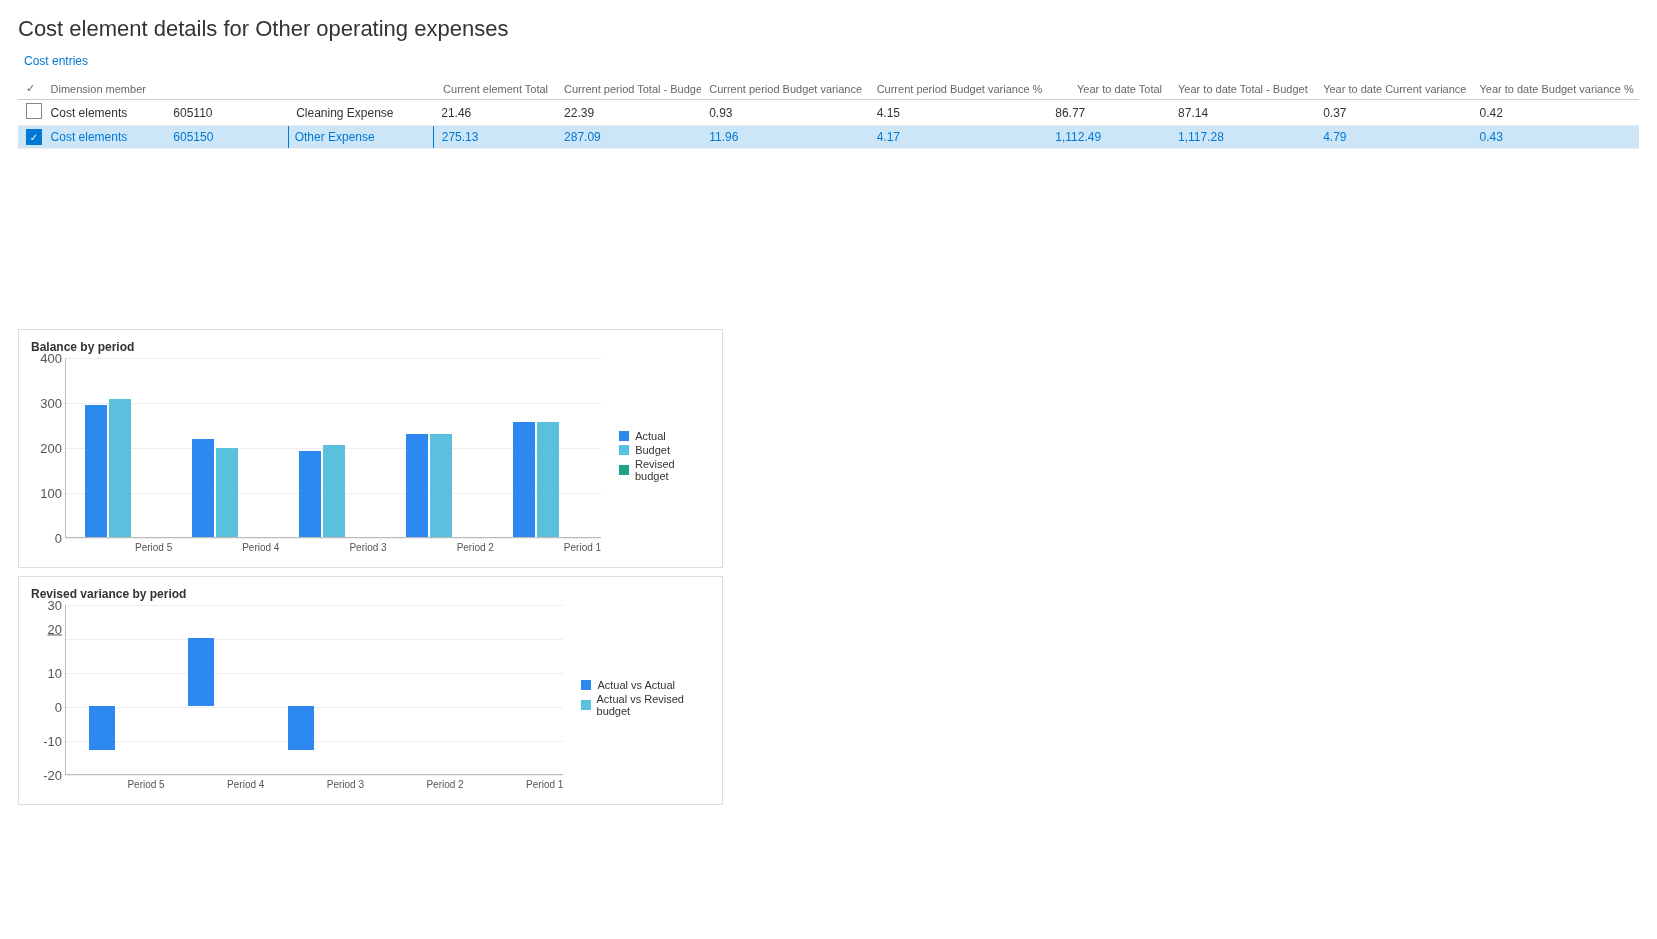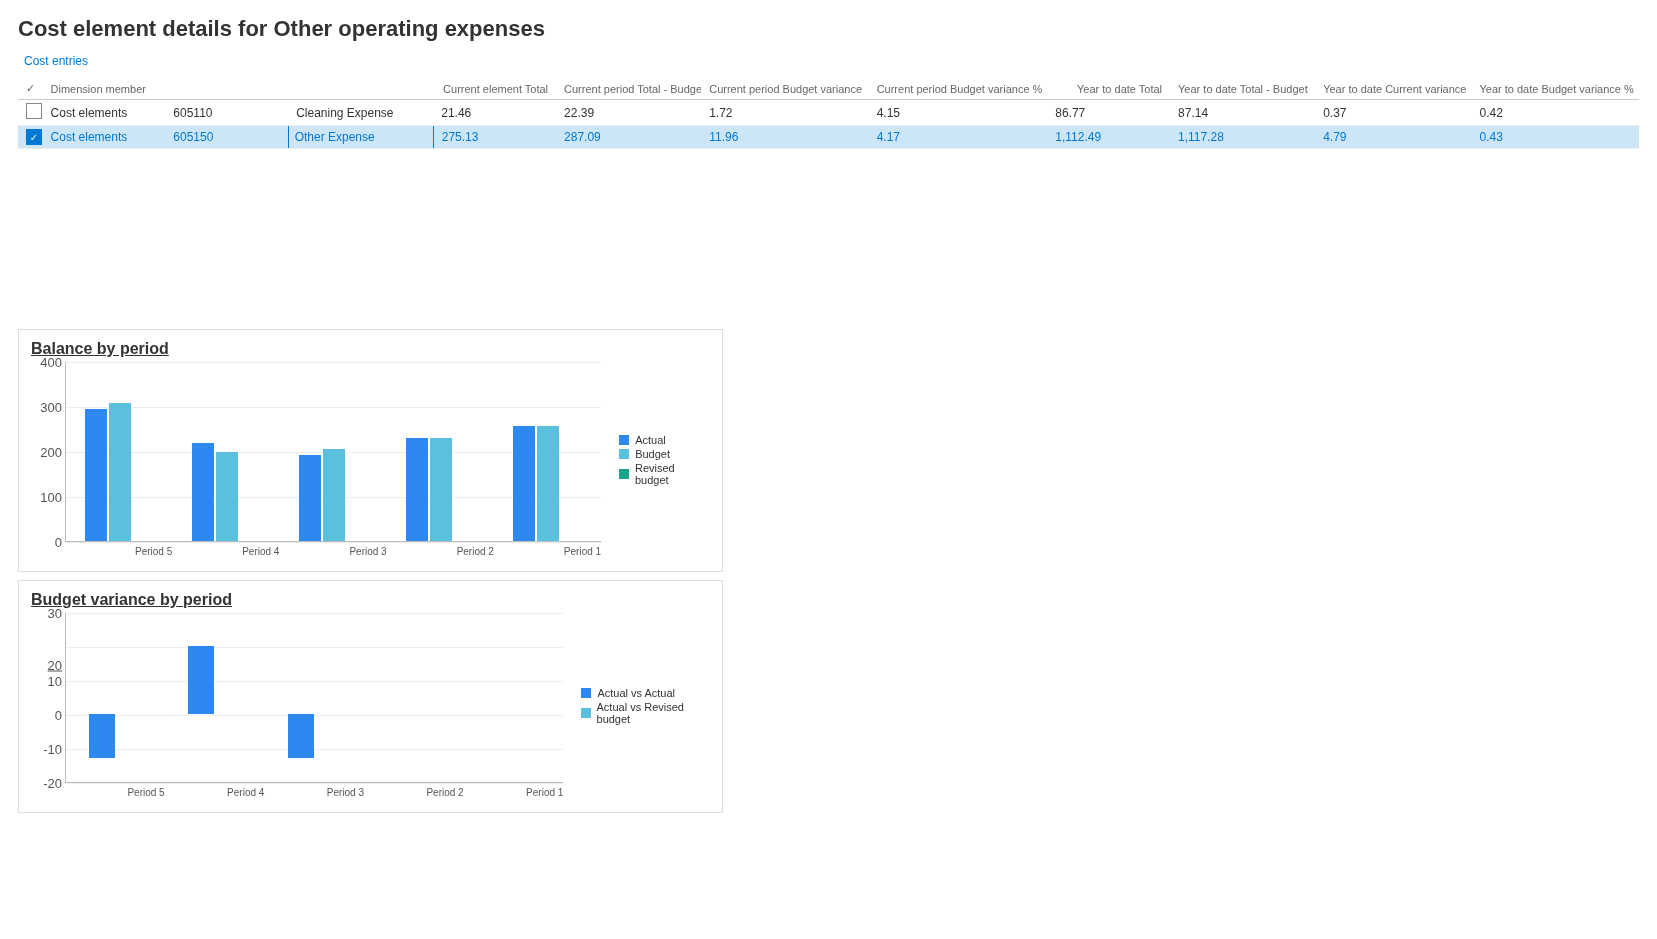--- a/index.html
+++ b/index.html
@@ -6,21 +6,21 @@
   body {
     margin: 0;
     font-family: "Segoe UI", Arial, sans-serif;
     font-size: 12px;
     color: #333;
     background: #fff;
   }
   .page { padding: 12px 18px; }
   .page-title {
     font-size: 22px;
-    font-weight: 700;
+    font-weight: 400;
     color: #333;
     margin: 4px 0 10px 0;
   }
   .link {
     color: #0078d4;
     font-size: 12px;
     cursor: pointer;
     display: inline-block;
     margin: 2px 0 10px 6px;
   }
@@ -72,21 +72,21 @@
   .charts-wrap {
     margin-top: 180px;
   }
   .chart-panel {
     border: 1px solid #ddd;
     width: 705px;
     margin-bottom: 8px;
     padding: 10px 12px 14px 12px;
     position: relative;
   }
-  .chart-title { font-weight: 600; font-size: 16px; margin-bottom: 4px; text-decoration: underline; }
+  .chart-title { font-weight: 600; font-size: 12px; margin-bottom: 4px; }
   .chart-body { display: flex; }
   .plot {
     position: relative;
     width: 580px;
   }
   .plot-area {
     position: relative;
     height: 180px;
     margin-left: 34px;
     border-left: 1px solid #bbb;
@@ -176,21 +176,21 @@
       </tr>
     </thead>
     <tbody id="grid-body">
         <tr>
           <td class="left"><span class="checkbox-cell" style="color:#fff;font-size:10px;"></span></td>
           <td class="left">Cost elements</td>
           <td class="left">605110</td>
           <td class="left">Cleaning Expense</td>
           <td>21.46</td>
           <td>22.39</td>
-          <td>1.72</td>
+          <td>0.93</td>
           <td>4.15</td>
           <td>86.77</td>
           <td>87.14</td>
           <td>0.37</td>
           <td>0.42</td>
         </tr>
         <tr class="selected">
           <td class="left"><span class="checkbox-cell" style="color:#fff;font-size:10px;">✓</span></td>
           <td class="left">Cost elements</td>
           <td class="left">605150</td>
@@ -267,34 +267,34 @@
               <span>Budget</span>
             </div>
             <div class="legend-item">
               <span class="swatch" style="background:#1aa58a"></span>
               <span>Revised budget</span>
             </div>
           </div>
         </div>
       </div>
       <div class="chart-panel">
-        <div class="chart-title">Budget variance by period</div>
+        <div class="chart-title">Revised variance by period</div>
         <div class="chart-body">
           <div class="plot">
             <div class="plot-area small">
               <div class="gridline" style="top: 170px;"></div>
               <div class="ylabel" style="top: 170px;">-20</div>
               <div class="gridline" style="top: 136px;"></div>
               <div class="ylabel" style="top: 136px;">-10</div>
               <div class="gridline" style="top: 102px;"></div>
               <div class="ylabel" style="top: 102px;">0</div>
               <div class="gridline" style="top: 68px;"></div>
               <div class="ylabel" style="top: 68px;">10</div>
               <div class="gridline" style="top: 34px;"></div>
-              <div class="ylabel" style="top: 52px; text-decoration: underline;">20</div>
+              <div class="ylabel" style="top: 24px; text-decoration: underline;">20</div>
               <div class="gridline" style="top: 0px;"></div>
               <div class="ylabel" style="top: 0px;">30</div>
               <div class="bar-group" style="left: 10%; bottom: 0px; height: 170px; align-items: flex-end;">
                 <div class="bar narrow" style="background: rgb(45, 137, 239); position: absolute; height: 44.2px; bottom: 23.8px; left: -27px; width: 26px;"></div>
                 <div class="bar narrow" style="background: rgb(91, 192, 222); position: absolute; height: 0px; bottom: 68px; left: 1px; width: 26px;"></div>
               </div>
               <div class="bar-group" style="left: 30%; bottom: 0px; height: 170px; align-items: flex-end;">
                 <div class="bar narrow" style="background: rgb(45, 137, 239); position: absolute; height: 68px; bottom: 68px; left: -27px; width: 26px;"></div>
                 <div class="bar narrow" style="background: rgb(91, 192, 222); position: absolute; height: 0px; bottom: 68px; left: 1px; width: 26px;"></div>
               </div>

